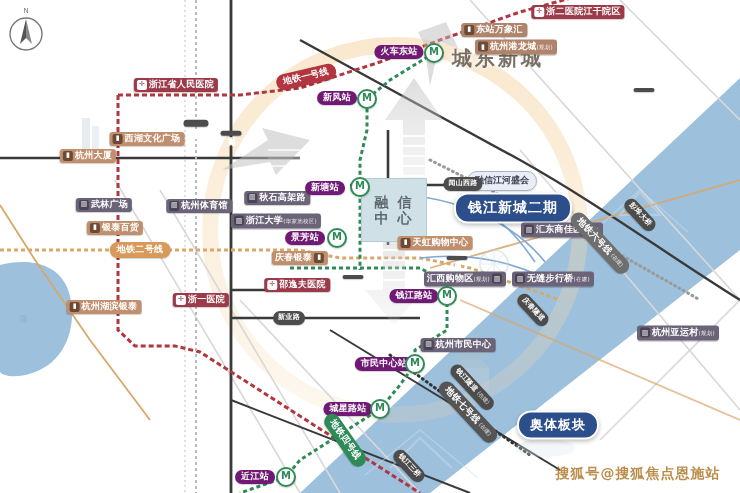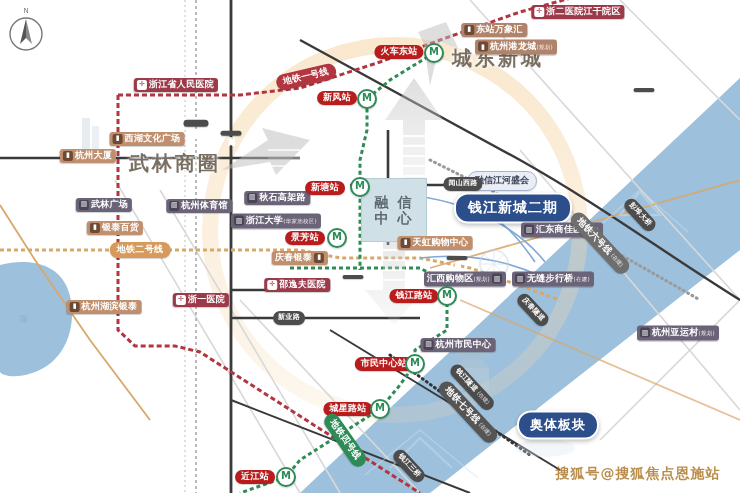--- a/index.html
+++ b/index.html
@@ -26,21 +26,21 @@
   }
   
   .c-hosp{background:#9c3a4a;}
   .c-hosp .ic{background:#fff;color:#9c3a4a;}
   .c-shop{background:#b0846a;}
   .c-shop .ic{background:#6d4a36;color:#fff;}
   .c-shop2{background:#c08f6d;}
   .c-shop2 .ic{background:#6d4a36;color:#fff;}
   .c-pub{background:#6b6377;}
   .c-pub .ic{background:#4b4456;color:#fff;}
-  .c-metro{background:#b91c1c;border-radius:8px;padding:1px 6px 2px;}
+  .c-metro{background:#701a75;border-radius:8px;padding:1px 6px 2px;}
   .c-road{background:#4c4c4c;border-radius:7px;padding:1px 5px 2px;font-size:7px;}
   .c-line{border-radius:8px;padding:2px 7px 3px;font-size:9px;}
   .c-line-1{background:#b2353f;}
   .c-line-2{background:#d79a5a;}
   .c-line-4{background:#2e8b57;}
   .c-line-6{background:#6e6e6e;}
   .c-line-7{background:#555;}
   .c-line-5{background:#4c4c4c;}
   
   .vert{writing-mode:vertical-rl;text-orientation:upright;}
@@ -261,21 +261,20 @@
       <path d="M23,15 L17,40 L23,34 Z" fill="#555"></path>
     </svg>
   </div>
 
   <div class="site" style="left:394px;top:210px;width:64px;height:62px;"></div>
   <div class="site-t" style="left:394px;top:210px;">
     <span>融 信</span><br>
     <span>中 心</span>
   </div>
 
-  <div class="area big" style="left:175px;top:163px;">武林商圈</div>
   <div class="area big" style="left:498px;top:58px;">城东新城</div>
   <div class="lake-t vert" style="left:22px;top:308px;">西湖</div>
 
   <div class="callout" style="left:502px;top:181px;">融信江河盛会</div>
   <div class="pill mid" style="left:558px;top:425px;">奥体板块</div>
   <div class="pill" style="left:513px;top:208px;">钱江新城二期</div>
 
   <div id="poi-layer">
       <div class="chip c-hosp" style="left: 176px; top: 85px;">
         <span class="ic">✛</span>

